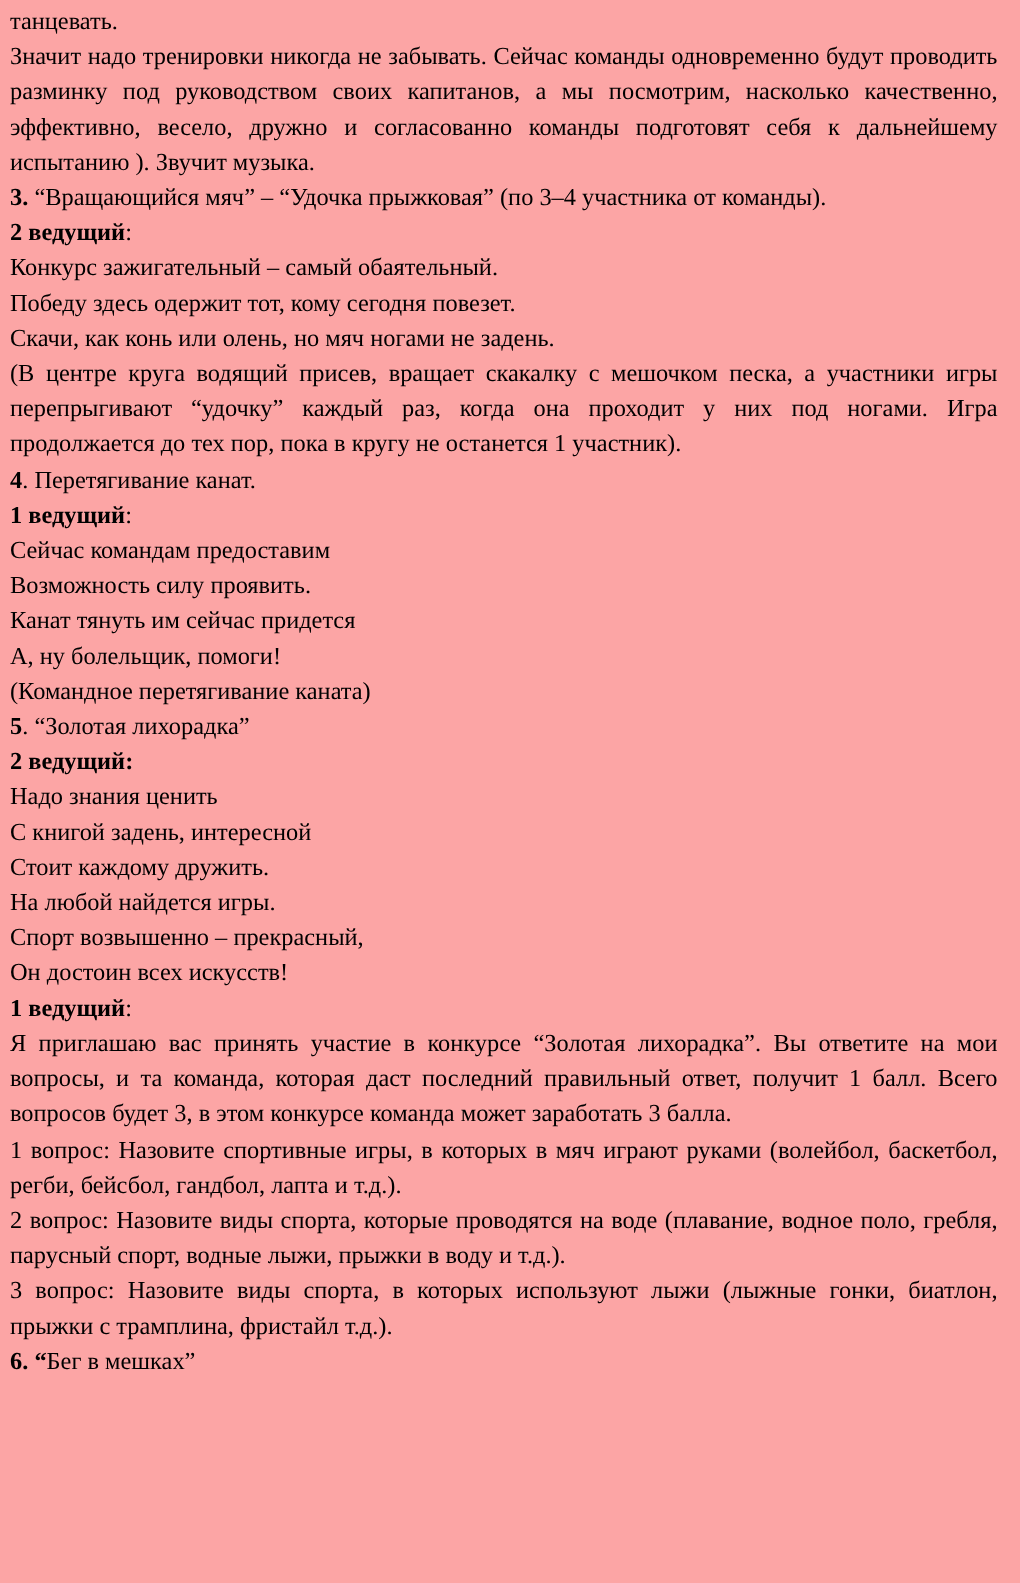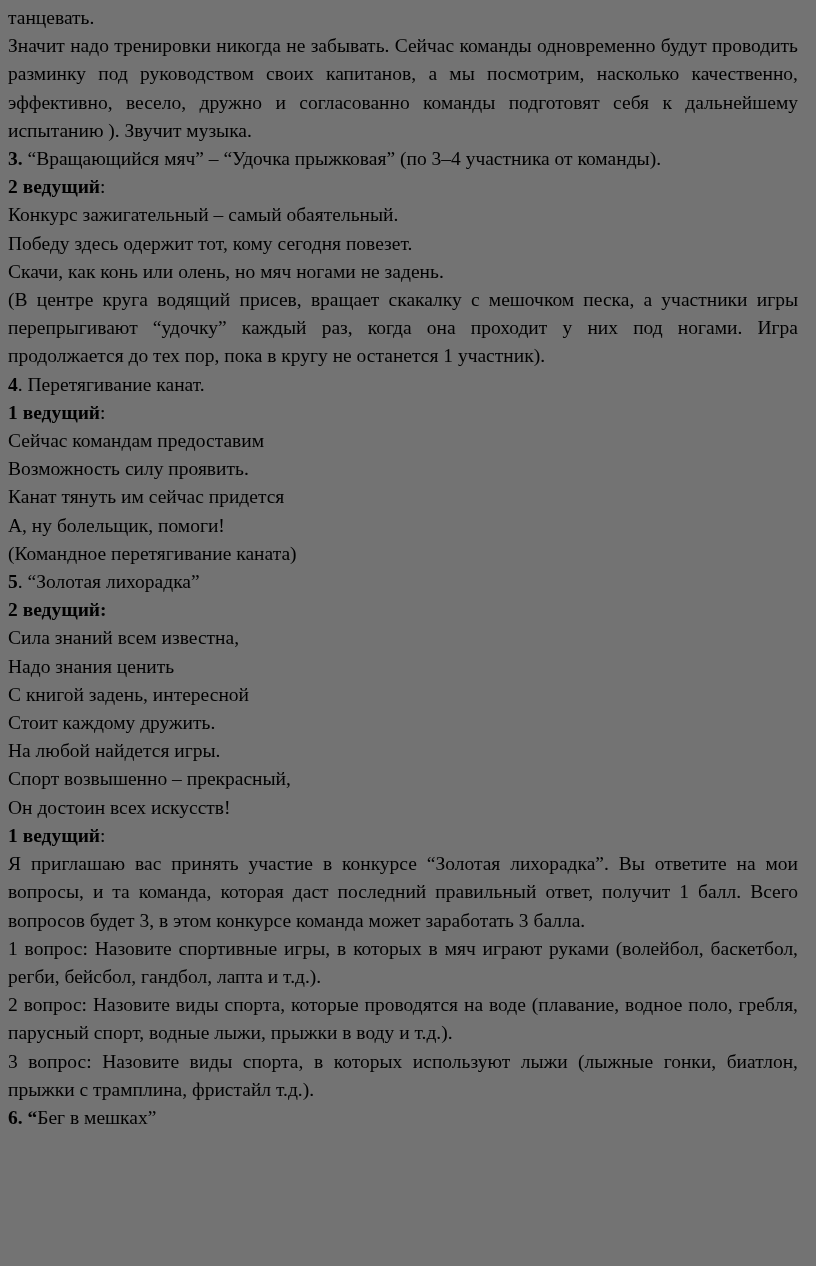--- a/index.html
+++ b/index.html
@@ -3,21 +3,21 @@
 <meta charset="utf-8">
 <style>
   html, body {
     margin: 0;
     padding: 0;
     background: #ffffff;
   }
   .page {
     width: 816px;
     min-height: 1266px;
-    background: #737373;
+    background: #fca5a5;
     position: relative;
     box-sizing: border-box;
     padding: 4px 18px 0 8px;
     font-family: "Liberation Serif", "DejaVu Serif", serif;
     color: #000000;
   }
   .doc {
     font-size: 19.5px;
     line-height: 28.2px;
     text-align: justify;
@@ -50,21 +50,20 @@
       <p class="para">(В центре круга водящий присев, вращает скакалку с мешочком песка, а участники игры перепрыгивают “удочку” каждый раз, когда она проходит у них под ногами. Игра продолжается до тех пор, пока в кругу не останется 1 участник).</p>
       <p class="para"><span class="b">4</span>. Перетягивание канат.</p>
       <p class="para"><span class="b">1 ведущий</span>:</p>
       <p class="para">Сейчас командам предоставим</p>
       <p class="para">Возможность силу проявить.</p>
       <p class="para">Канат тянуть им сейчас придется</p>
       <p class="para">А, ну болельщик, помоги!</p>
       <p class="para">(Командное перетягивание каната)</p>
       <p class="para"><span class="b">5</span>. “Золотая лихорадка”</p>
       <p class="para"><span class="b">2 ведущий:</span></p>
-      <p class="para">Сила знаний всем известна,</p>
       <p class="para">Надо знания ценить</p>
       <p class="para">С книгой задень, интересной</p>
       <p class="para">Стоит каждому дружить.</p>
       <p class="para">На любой найдется игры.</p>
       <p class="para">Спорт возвышенно – прекрасный,</p>
       <p class="para">Он достоин всех искусств!</p>
       <p class="para"><span class="b">1 ведущий</span>:</p>
       <p class="para">Я приглашаю вас принять участие в конкурсе “Золотая лихорадка”. Вы ответите на мои вопросы, и та команда, которая даст последний правильный ответ, получит 1 балл. Всего вопросов будет 3, в этом конкурсе команда может заработать 3 балла.</p>
       <p class="para">1 вопрос: Назовите спортивные игры, в которых в мяч играют руками (волейбол, баскетбол, регби, бейсбол, гандбол, лапта и т.д.).</p>
       <p class="para">2 вопрос: Назовите виды спорта, которые проводятся на воде (плавание, водное поло, гребля, парусный спорт, водные лыжи, прыжки в воду и т.д.).</p>

